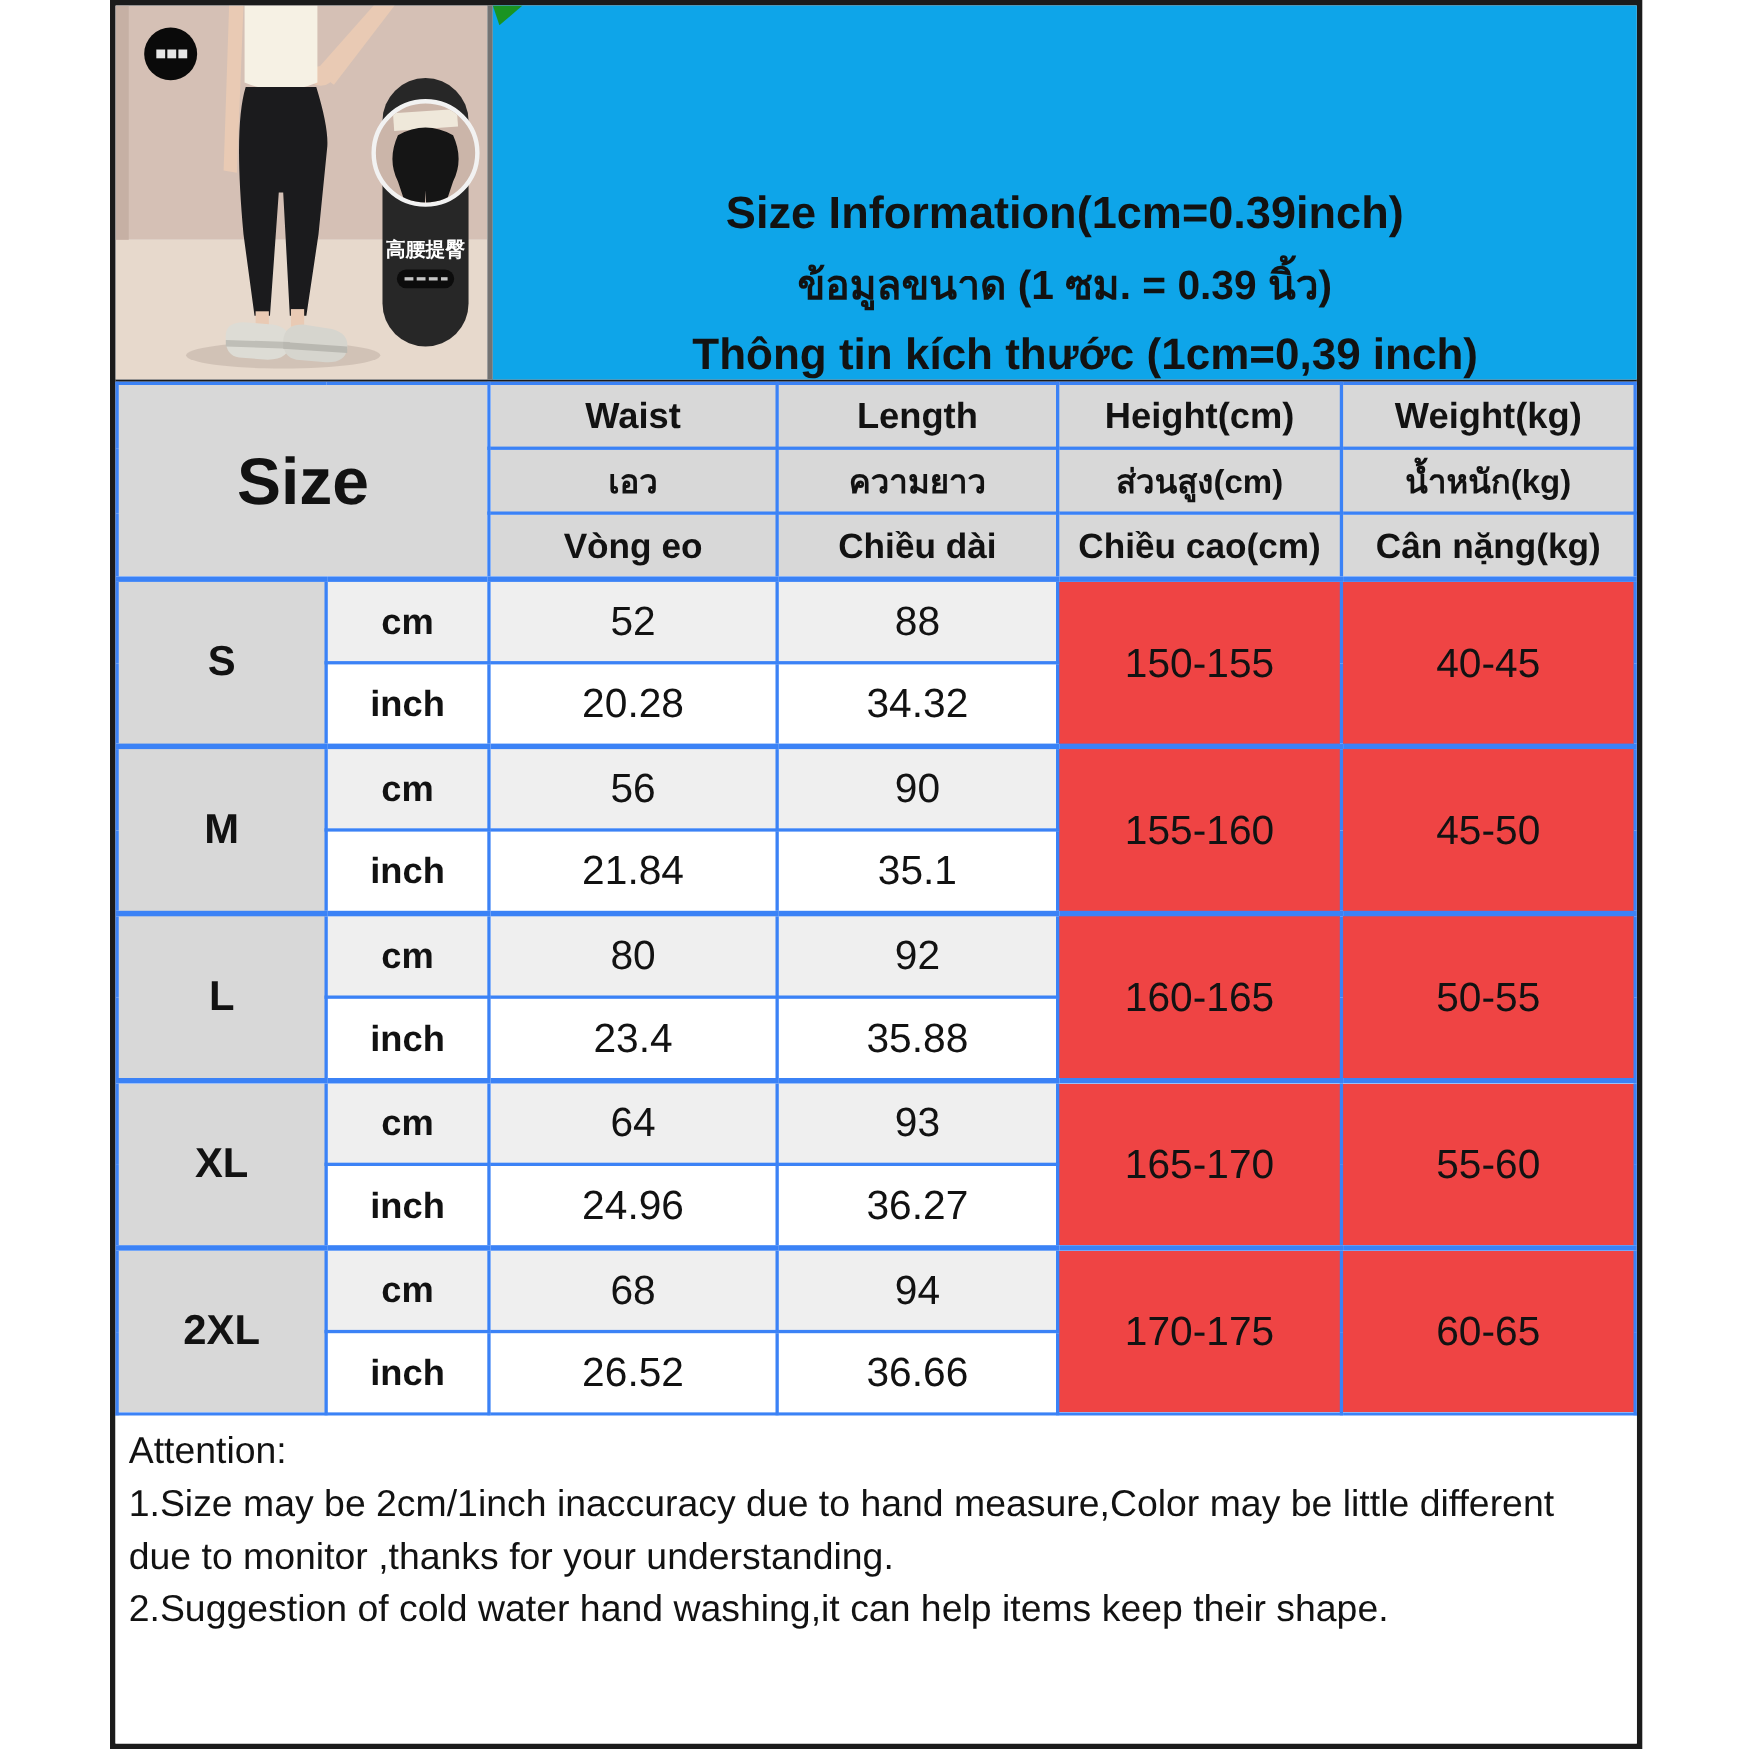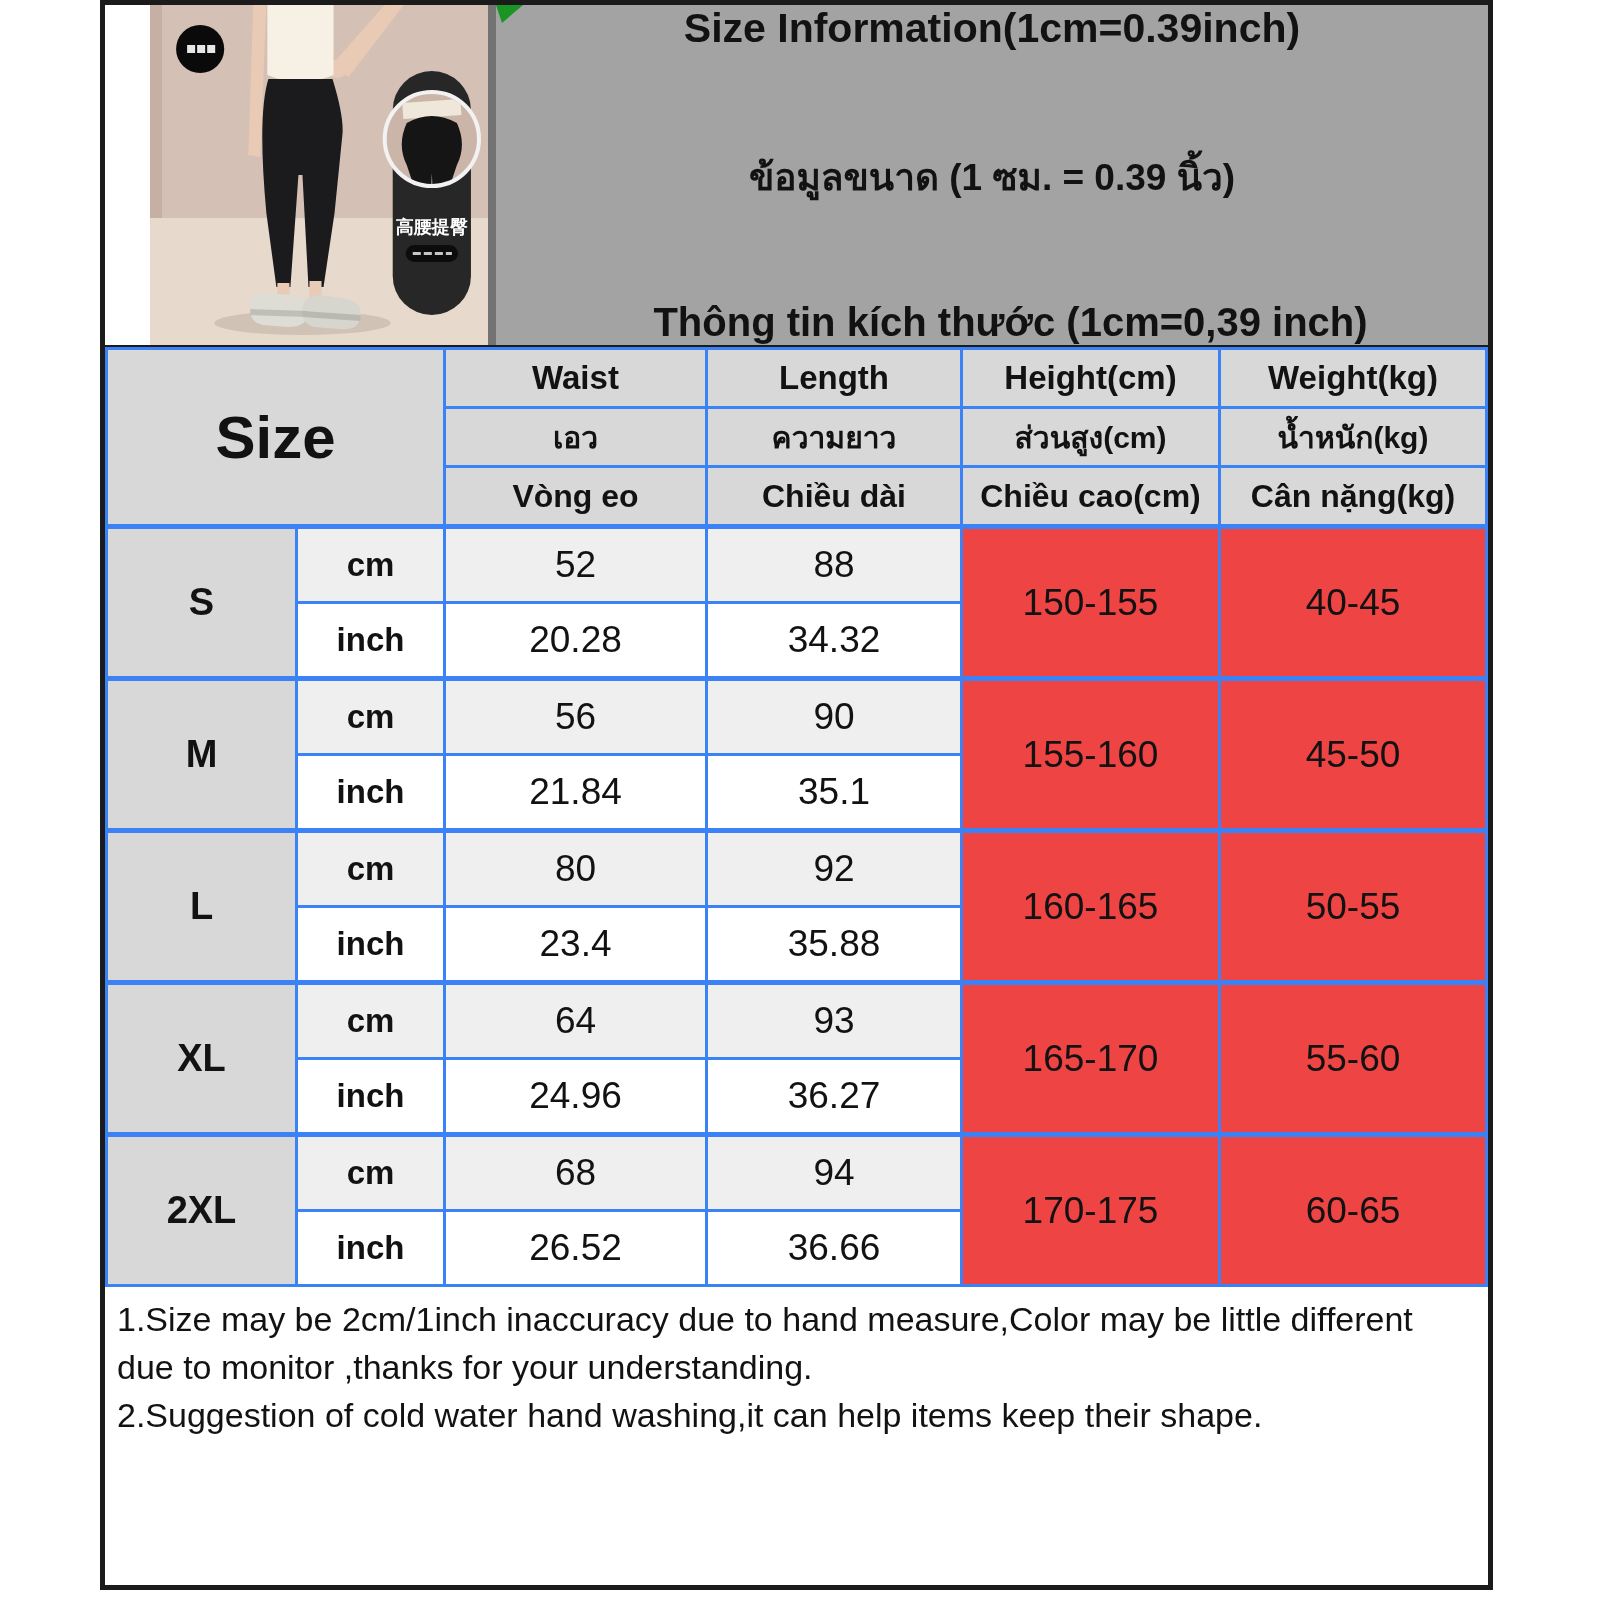--- a/index.html
+++ b/index.html
@@ -7,25 +7,25 @@
     width:1600px;height:1600px;background:#ffffff;position:relative;
     font-family:"Liberation Sans","DejaVu Sans",sans-serif;color:#121212;
   }
   .sheet{
     position:absolute;left:100px;top:0;width:1393px;height:1590px;
     border:5px solid #1b1b1b;box-sizing:border-box;background:#ffffff;
     display:flex;flex-direction:column;
   }
   
   .top-row{height:340px;flex:0 0 auto;display:flex;border-bottom:2px solid #1b1b1b;}
-  .photo{width:338px;flex:0 0 auto;position:relative;border-right:8px solid #737373;overflow:hidden;padding-left:45px;}
+  .photo{width:338px;flex:0 0 auto;position:relative;border-right:5px solid #737373;overflow:hidden;}
   .photo svg{display:block;width:100%;height:100%;}
   .title-panel{
-    flex:1;background:#a3a3a3;position:relative;
-    display:flex;flex-direction:column;justify-content:space-between;align-items:center;gap:12px;
+    flex:1;background:#0ea5e9;position:relative;
+    display:flex;flex-direction:column;justify-content:flex-end;align-items:center;gap:12px;
   }
   .green-flag{position:absolute;left:0;top:0;}
   .t-en{font-size:41px;font-weight:bold;}
   .t-th{font-size:37px;font-weight:bold;}
   .t-vi{font-size:40px;font-weight:bold;margin-left:37px;}
   
   table.size-table{border-collapse:collapse;width:100%;table-layout:fixed;flex:0 0 auto;}
   .size-table td{
     border:3px solid #3b82f6;text-align:center;vertical-align:middle;
     padding:0;overflow:hidden;
@@ -210,17 +210,18 @@
       </tr>
       <tr class="row-inch">
         <td class="unit white">inch</td>
         <td class="val white">26.52</td>
         <td class="val white">36.66</td>
       </tr>
     </tbody>
   </table>
 
   <div class="attention">
+    <div>Attention:</div>
     <div>1.Size may be 2cm/1inch inaccuracy due to hand measure,Color may be little different due to monitor ,thanks for your understanding.</div>
     <div>2.Suggestion of cold water hand washing,it can help items keep their shape.</div>
   </div>
 
 </div>
 
 </body></html>

